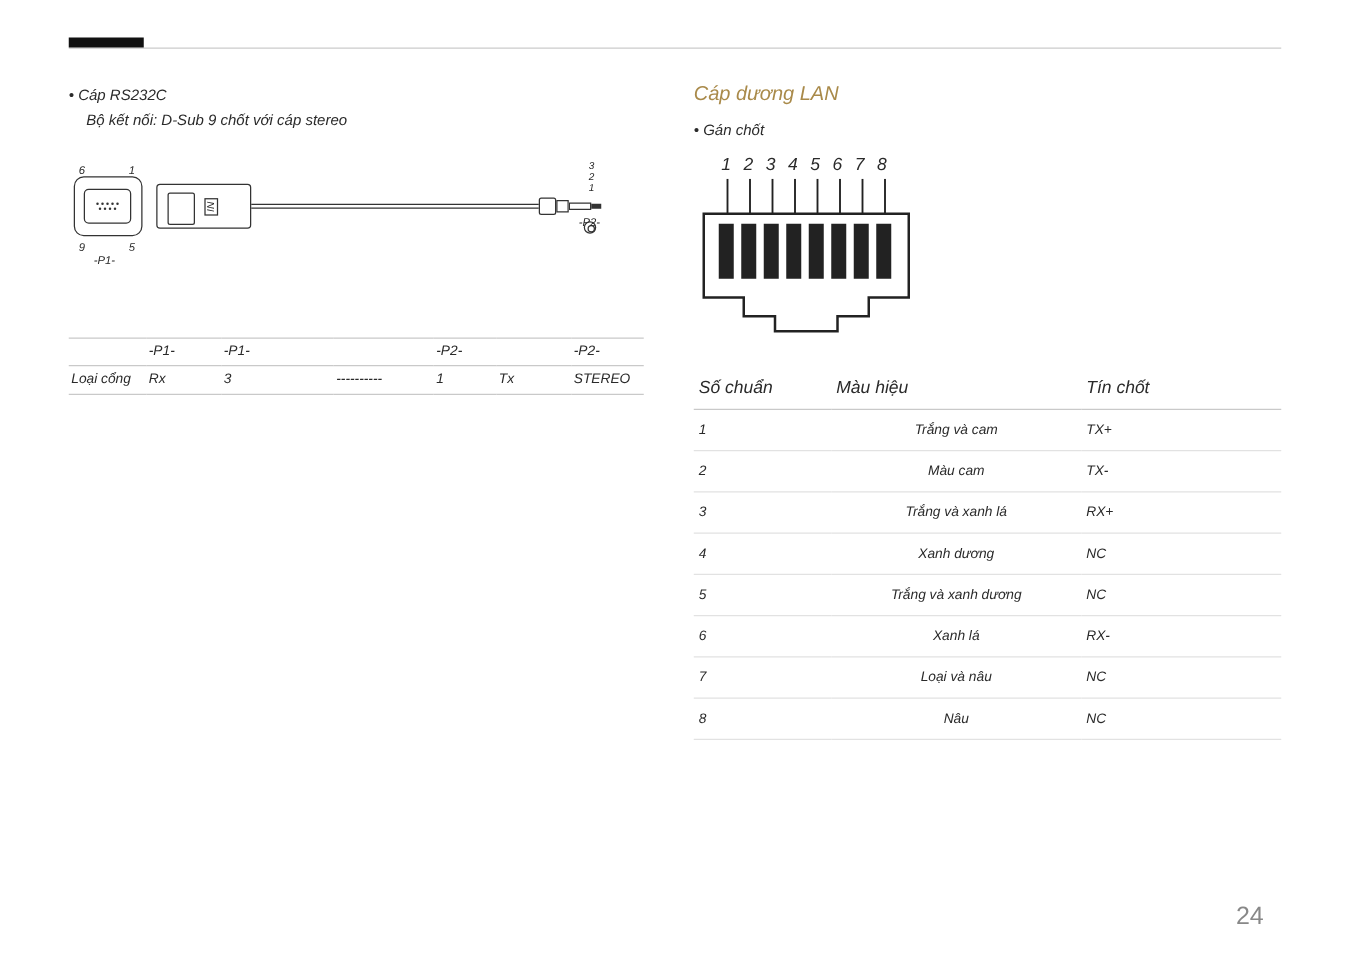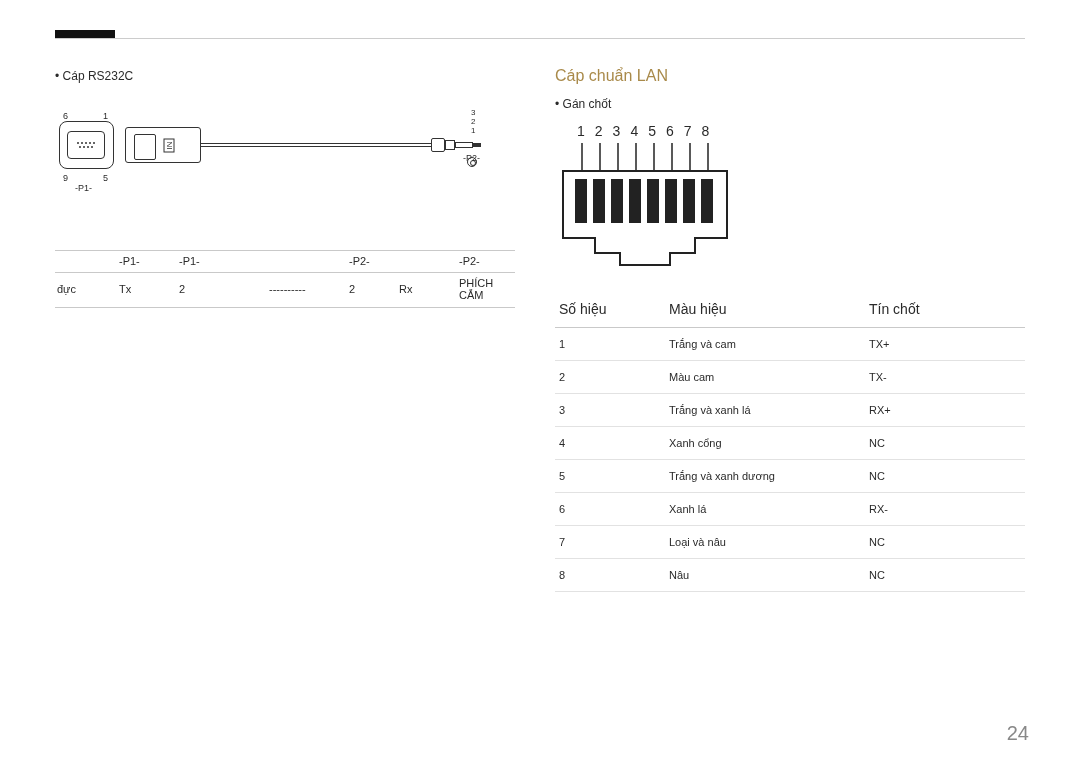--- a/index.html
+++ b/index.html
@@ -24,20 +24,21 @@
     height: 8px;
     background: #111;
   }
   .content {
     display: flex;
     gap: 30px;
     margin-top: 28px;
   }
   .col {
     width: 470px;
+    font-style: italic;
   }
   .bullet-line {
     font-size: 12px;
     line-height: 1.5;
     margin-bottom: 2px;
   }
   .bullet-line::before {
     content: "•  ";
   }
   .desc {
@@ -159,39 +160,40 @@
     font-size: 14px;
     font-weight: 400;
     padding: 8px 4px 10px 4px;
     border-bottom: 1px solid #c9c9c9;
   }
   .rtbl td {
     padding: 10px 4px;
     border-bottom: 1px solid #e2e2e2;
   }
   .rtbl td:first-child { width: 110px; }
-  .rtbl td:nth-child(2) { width: 200px; }
+  .rtbl td:nth-child(2) { width: 200px; text-align: center; }
   .page-no {
     position:absolute;
-    bottom: 18px; right: 51px;
+    bottom: 18px; right: 69px;
     font-size: 20px;
     color: #888;
     font-weight: 300;
   }
 </style>
 </head>
 <body>
 
 <div class="header-bar"></div>
 <div class="header-rule"></div>
 
 <div class="content">
 
   <div class="col">
     <div class="bullet-line">Cáp RS232C</div>
+    <div class="desc">Bộ kết nối: D-Sub 9 chốt với cáp stereo</div>
 
     <div class="diag1">
       <div class="dsub-num-grid">
         <span>6</span>
         <span>1</span>
       </div>
       <div class="dsub-shell"></div>
       <div class="dsub-face">
         <div class="dotsrow">
             <div class="dot"></div>
@@ -243,37 +245,37 @@
         <td style="width:90px;">-P1-</td>
         <td style="width:80px;"></td>
         <td style="width:50px;">-P2-</td>
         <td style="width:60px;"></td>
         <td>-P2-</td>
       </tr>
       <tr class="hr">
             <td colspan="7"></td>
           </tr>
       <tr>
-        <td>đực</td>
+        <td>Loại cổng</td>
+        <td>Rx</td>
+        <td>3</td>
+        <td>----------</td>
+        <td>1</td>
         <td>Tx</td>
-        <td>2</td>
-        <td>----------</td>
-        <td>2</td>
-        <td>Rx</td>
-        <td>PHÍCH CẮM</td>
+        <td>STEREO</td>
       </tr>
       <tr class="hr">
             <td colspan="7"></td>
           </tr>
     </tbody>
       </table>
   </div>
 
   <div class="col">
-    <div class="color-heading">Cáp chuẩn LAN</div>
+    <div class="color-heading">Cáp dương LAN</div>
     <div class="bullet-line">Gán chốt</div>
 
     <div class="rj45-wrap">
       <div class="rj45-nums">
         <span>1</span>
         <span>2</span>
         <span>3</span>
         <span>4</span>
         <span>5</span>
         <span>6</span>
@@ -301,42 +303,42 @@
             <rect x="110" y="36" width="12" height="44"></rect>
           <rect x="128" y="36" width="12" height="44"></rect>
             <rect x="146" y="36" width="12" height="44"></rect>
         </g>
       </svg>
     </div>
 
     <table class="rtbl">
       <tbody>
           <tr>
-        <th>Số hiệu</th>
+        <th>Số chuẩn</th>
         <th>Màu hiệu</th>
         <th>Tín chốt</th>
       </tr>
       <tr>
         <td>1</td>
         <td>Trắng và cam</td>
         <td>TX+</td>
       </tr>
       <tr>
         <td>2</td>
         <td>Màu cam</td>
         <td>TX-</td>
       </tr>
       <tr>
         <td>3</td>
         <td>Trắng và xanh lá</td>
         <td>RX+</td>
       </tr>
       <tr>
         <td>4</td>
-        <td>Xanh cổng</td>
+        <td>Xanh dương</td>
         <td>NC</td>
       </tr>
       <tr>
         <td>5</td>
         <td>Trắng và xanh dương</td>
         <td>NC</td>
       </tr>
       <tr>
         <td>6</td>
         <td>Xanh lá</td>

